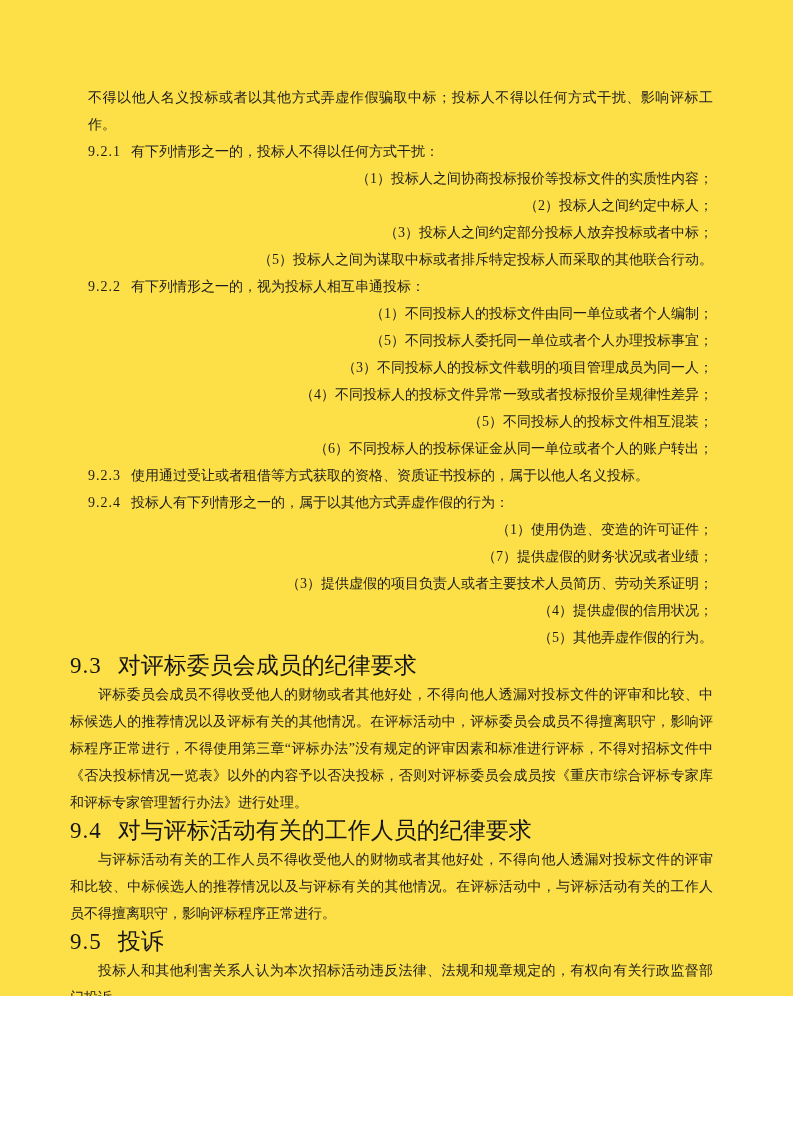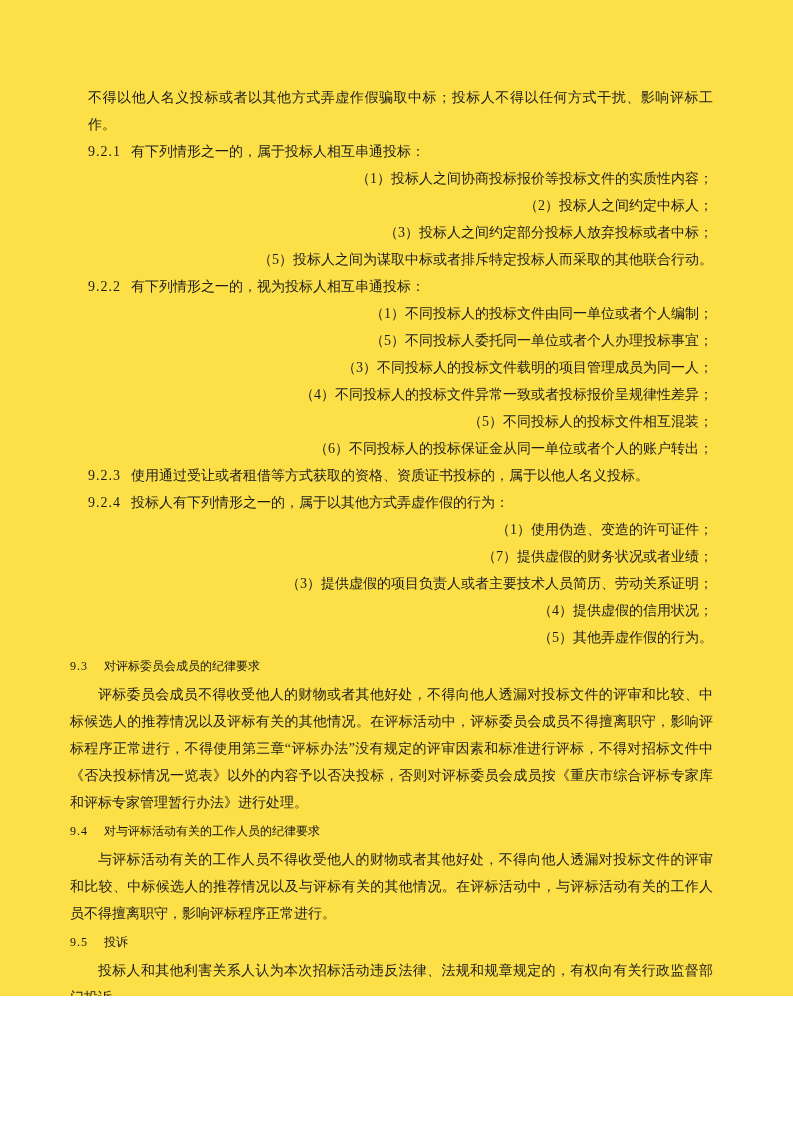--- a/index.html
+++ b/index.html
@@ -32,21 +32,21 @@
     text-align: justify;
   }
   .clause { padding-left: 17px; }
   .cnum { margin-right: 10px; letter-spacing: 1px; }
   .item { padding-left: 10px; text-align: right; }
 
   
   .sec-h {
     margin: 0;
     padding: 0;
-    font-size: 12px;
+    font-size: 23px;
     line-height: 30px;
     font-weight: normal;
     color: #151515;
   }
   .hnum { margin-right: 16px; letter-spacing: 1px; }
 
   
   .para {
     text-indent: 28px;
     text-align: justify;
@@ -67,21 +67,21 @@
 </style>
 </head>
 <body>
 
 <div class="page">
   <div class="content">
 
     <div class="block-92">
       <p class="cont-line">不得以他人名义投标或者以其他方式弄虚作假骗取中标；投标人不得以任何方式干扰、影响评标工作。</p>
 
-      <p class="clause"><span class="cnum">9.2.1</span><span>有下列情形之一的，属于投标人相互串通投标：</span></p>
+      <p class="clause"><span class="cnum">9.2.1</span><span>有下列情形之一的，投标人不得以任何方式干扰：</span></p>
       <p class="item">（1）投标人之间协商投标报价等投标文件的实质性内容；</p>
       <p class="item">（2）投标人之间约定中标人；</p>
       <p class="item">（3）投标人之间约定部分投标人放弃投标或者中标；</p>
       <p class="item">（5）投标人之间为谋取中标或者排斥特定投标人而采取的其他联合行动。</p>
 
       <p class="clause"><span class="cnum">9.2.2</span><span>有下列情形之一的，视为投标人相互串通投标：</span></p>
       <p class="item">（1）不同投标人的投标文件由同一单位或者个人编制；</p>
       <p class="item">（5）不同投标人委托同一单位或者个人办理投标事宜；</p>
       <p class="item">（3）不同投标人的投标文件载明的项目管理成员为同一人；</p>
       <p class="item">（4）不同投标人的投标文件异常一致或者投标报价呈规律性差异；</p>

